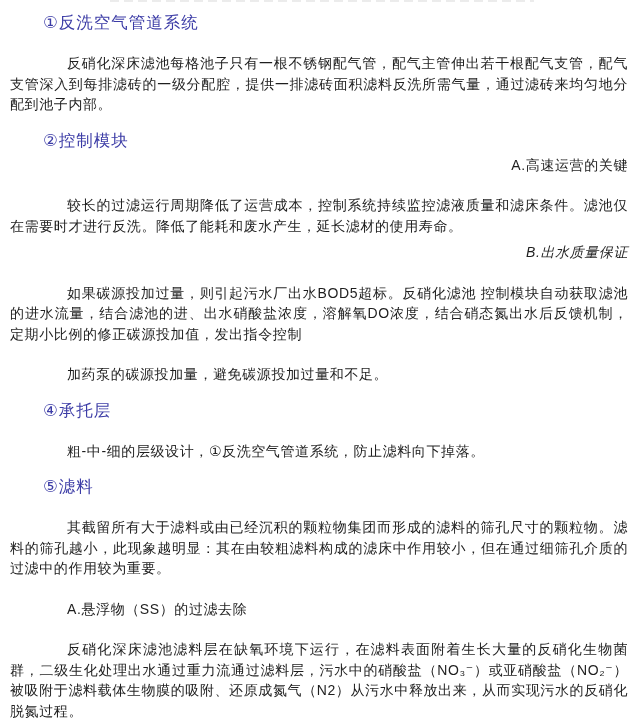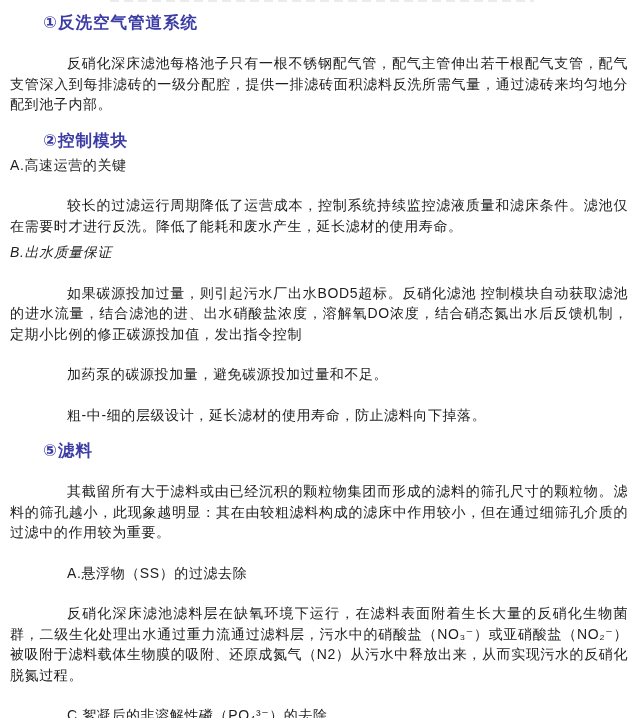--- a/index.html
+++ b/index.html
@@ -18,29 +18,30 @@
   .top-artifact{
     position:absolute;top:0;left:110px;width:424px;height:2px;
     background:repeating-linear-gradient(90deg,#dcdcdc 0 9px,#ffffff 9px 14px);
     opacity:.55;
   }
   #doc{padding:12px 16px 0 10px;}
   .section{margin-top:15px;}
   .section:first-child{margin-top:0;}
   .section-title{
     margin:0 0 4px 33px;
-    font-size:16.5px;font-weight:700;line-height:21px;
+    font-size:16.5px;font-weight:400;line-height:21px;
     color:var(--heading-color);
     letter-spacing:1px;
   }
   .blocks p{
     margin:0;
     font-size:14px;line-height:20.5px;
     color:var(--text-color);
     letter-spacing:.6px;
+    text-align:right;
   }
   p.para{text-indent:57px;text-align:justify;white-space:pre-wrap;margin-top:20px;}
   p.sub{text-indent:0;white-space:pre-wrap;}
   p.gap{margin-top:6px;font-style:italic;}
 </style>
 </head>
 <body>
 
 <div class="page">
   <div class="top-artifact"></div>
@@ -58,22 +59,23 @@
           <p class="sub">A.高速运营的关键</p>
           <p class="para">较长的过滤运行周期降低了运营成本，控制系统持续监控滤液质量和滤床条件。滤池仅在需要时才进行反洗。降低了能耗和废水产生，延长滤材的使用寿命。</p>
           <p class="sub gap">B.出水质量保证</p>
           <p class="para">如果碳源投加过量，则引起污水厂出水BOD5超标。反硝化滤池 控制模块自动获取滤池的进水流量，结合滤池的进、出水硝酸盐浓度，溶解氧DO浓度，结合硝态氮出水后反馈机制，定期小比例的修正碳源投加值，发出指令控制</p>
           <p class="para">加药泵的碳源投加量，避免碳源投加过量和不足。</p>
         </div>
   </section>
 
 
   <section class="section">
+    <h2 class="section-title">④承托层</h2>
     <div class="blocks">
-          <p class="para">粗-中-细的层级设计，延长滤材的使用寿命，防止滤料向下掉落。</p>
+          <p class="para">粗-中-细的层级设计，①反洗空气管道系统，防止滤料向下掉落。</p>
         </div>
   </section>
 
   <section class="section">
     <h2 class="section-title">⑤滤料</h2>
     <div class="blocks">
           <p class="para">其截留所有大于滤料或由已经沉积的颗粒物集团而形成的滤料的筛孔尺寸的颗粒物。滤料的筛孔越小，此现象越明显：其在由较粗滤料构成的滤床中作用较小，但在通过细筛孔介质的过滤中的作用较为重要。</p>
           <p class="para">A.悬浮物（SS）的过滤去除</p>
           <p class="para">反硝化深床滤池滤料层在缺氧环境下运行，在滤料表面附着生长大量的反硝化生物菌群，二级生化处理出水通过重力流通过滤料层，污水中的硝酸盐（NO₃⁻）或亚硝酸盐（NO₂⁻）被吸附于滤料载体生物膜的吸附、还原成氮气（N2）从污水中释放出来，从而实现污水的反硝化脱氮过程。</p>
           <p class="para">C.絮凝后的非溶解性磷（PO₄³⁻）的去除</p>

